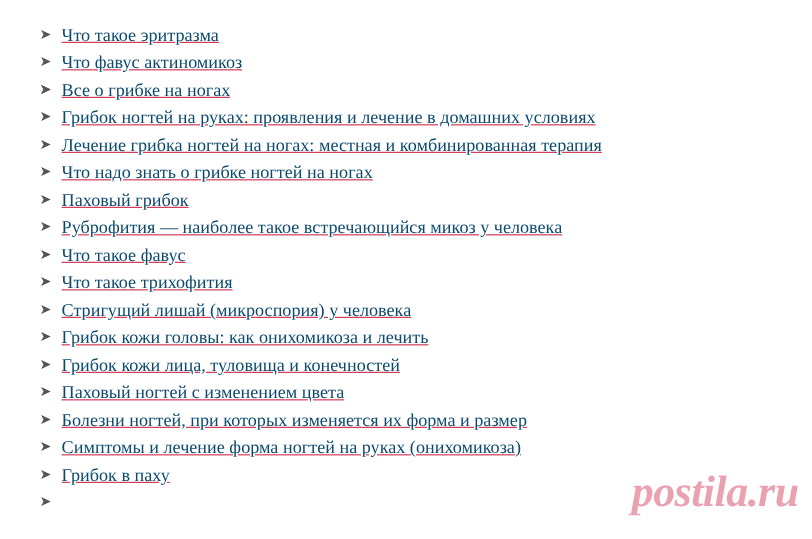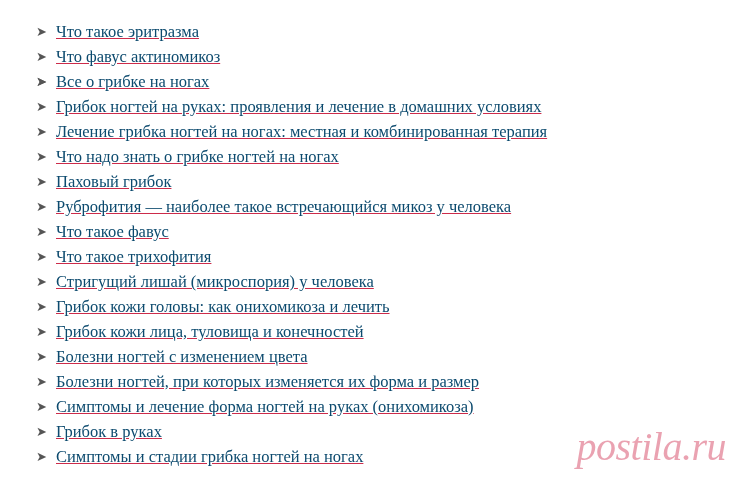--- a/index.html
+++ b/index.html
@@ -51,21 +51,21 @@
     text-decoration-color: #cc2b4a;
     cursor: pointer;
   }
   .watermark {
     position: absolute;
     right: 12px;
     bottom: 20px;
     font-family: "Liberation Serif", serif;
     font-size: 40px;
     font-style: italic;
-    font-weight: normal;
+    font-weight: bold;
     color: rgba(208, 48, 82, 0.45);
     letter-spacing: -0.5px;
     user-select: none;
     pointer-events: none;
     white-space: nowrap;
   }
 </style>
 </head>
 <body>
 
@@ -137,40 +137,39 @@
       <a class="item-link">Грибок кожи головы: как онихомикоза и лечить</a>
     </li>
 
     <li>
       <span class="bullet">➤</span>
       <a class="item-link">Грибок кожи лица, туловища и конечностей</a>
     </li>
 
     <li>
       <span class="bullet">➤</span>
-      <a class="item-link">Болезни ногтей с изменением цвета</a>
+      <a class="item-link">Паховый ногтей с изменением цвета</a>
     </li>
 
     <li>
       <span class="bullet">➤</span>
       <a class="item-link">Болезни ногтей, при которых изменяется их форма и размер</a>
     </li>
 
     <li>
       <span class="bullet">➤</span>
       <a class="item-link">Симптомы и лечение форма ногтей на руках (онихомикоза)</a>
     </li>
 
     <li>
       <span class="bullet">➤</span>
-      <a class="item-link">Грибок в руках</a>
+      <a class="item-link">Грибок в паху</a>
     </li>
 
     <li>
       <span class="bullet">➤</span>
-      <a class="item-link">Симптомы и стадии грибка ногтей на ногах</a>
     </li>
 
   </ul>
 
   <div class="watermark">postila.ru</div>
 
 </div>
 
 </body></html>

